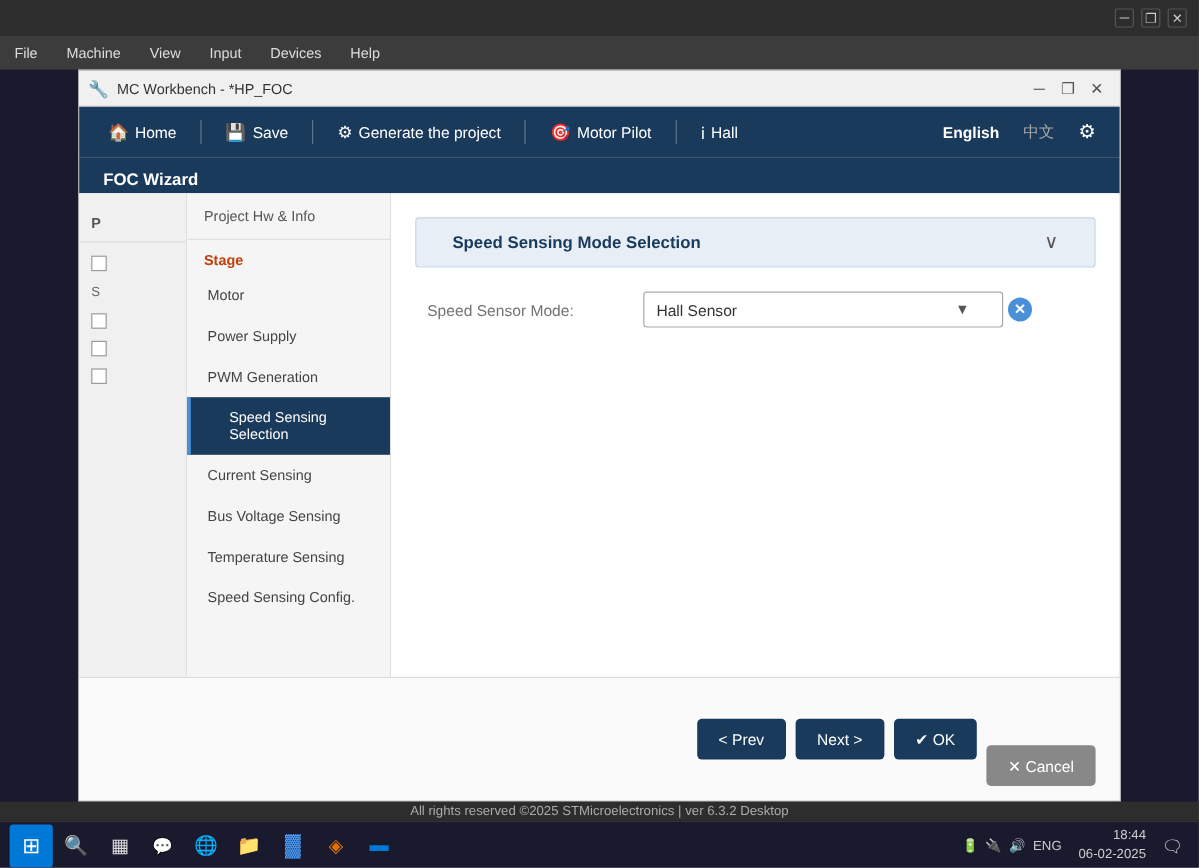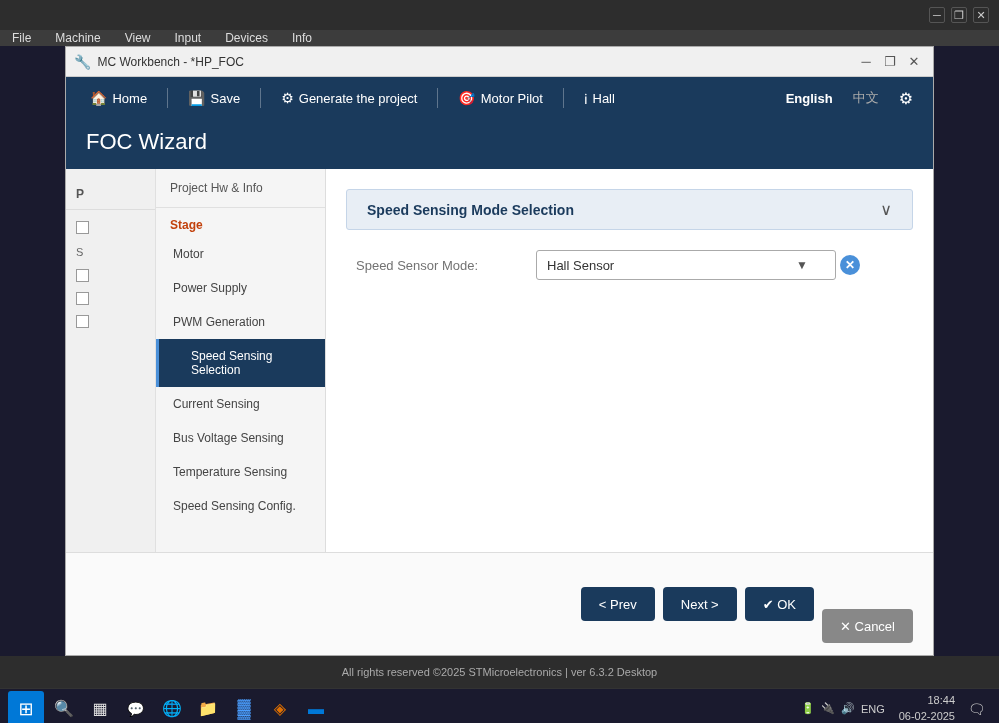--- a/index.html
+++ b/index.html
@@ -28,21 +28,21 @@
     .os-titlebar-controls span {
       width: 16px; height: 16px;
       display: inline-flex; align-items: center; justify-content: center;
       cursor: pointer; font-size: 11px; color: #ccc;
       border: 1px solid #555; border-radius: 2px;
     }
 
     
     .os-menubar {
       background: #3c3c3c;
-      height: 16px;
+      height: 28px;
       display: flex;
       align-items: center;
       padding: 0 6px;
       gap: 12px;
       color: #ddd;
       font-size: 12px;
     }
     .os-menubar span { cursor: pointer; padding: 2px 6px; }
 
     
@@ -86,24 +86,24 @@
     .nav-item .nav-icon { font-size: 14px; }
     .nav-divider { width: 1px; height: 20px; background: rgba(255,255,255,0.3); margin: 0 4px; }
     .nav-spacer { flex: 1; }
     .nav-lang { color: #fff; font-size: 13px; font-weight: bold; padding: 6px 8px; cursor: pointer; }
     .nav-lang-zh { color: #aaa; font-size: 13px; padding: 6px 8px; cursor: pointer; }
     .nav-gear { color: #fff; font-size: 16px; padding: 6px 8px; cursor: pointer; }
 
     
     .foc-header {
       background: #1a3a5c;
-      padding: 10px 20px 14px;
-      color: #fff;
-      font-size: 22px;
-      font-weight: normal;
+      padding: 10px 20px 4px;
+      color: #fff;
+      font-size: 14px;
+      font-weight: bold;
     }
 
     
     .app-body {
       display: flex;
       flex: 1;
       overflow: hidden;
     }
 
     
@@ -150,21 +150,21 @@
       flex-direction: column;
       padding: 20px;
       overflow-y: auto;
     }
 
     
     .section-header {
       display: flex;
       align-items: center;
       justify-content: space-between;
-      padding: 10px 20px;
+      padding: 10px 30px;
       background: #e8eef5;
       border: 1px solid #c5d5e8;
       border-radius: 3px;
       margin-bottom: 20px;
       cursor: pointer;
     }
     .section-header-title {
       font-size: 14px;
       font-weight: bold;
       color: #1a3a5c;
@@ -253,21 +253,21 @@
     }
     .btn-cancel {
       background: #888;
       color: #fff;
       margin-top: 44px;
     }
 
     
     .status-bar {
       background: #2d2d2d;
-      height: 32px;
+      height: 16px;
       display: flex;
       align-items: center;
       justify-content: center;
       color: #aaa;
       font-size: 11px;
     }
 
     
     .taskbar {
       background: #1a1a2e;
@@ -323,21 +323,21 @@
   </div>
 </div>
 
 <div class="os-menubar">
 
   <span>File</span>
   <span>Machine</span>
   <span>View</span>
   <span>Input</span>
   <span>Devices</span>
-  <span>Info</span>
+  <span>Help</span>
 </div>
 
 <div style="margin: 0 65px; background:#fff; border:1px solid #aaa; display:flex; flex-direction:column; height:610px;">
 
   <div class="app-titlebar">
     <div class="app-titlebar-left">
       <span class="app-titlebar-icon">🔧</span>
       <span>MC Workbench - *HP_FOC</span>
     </div>
     <div class="app-titlebar-controls">

